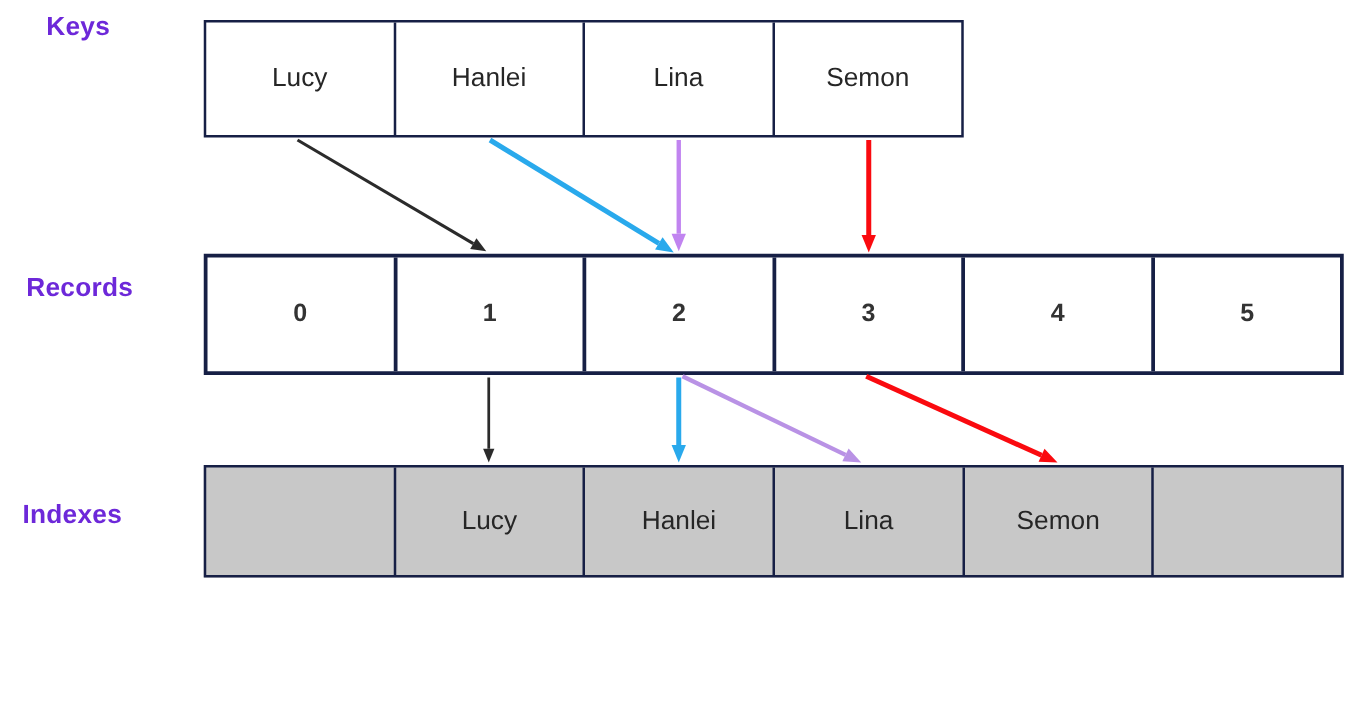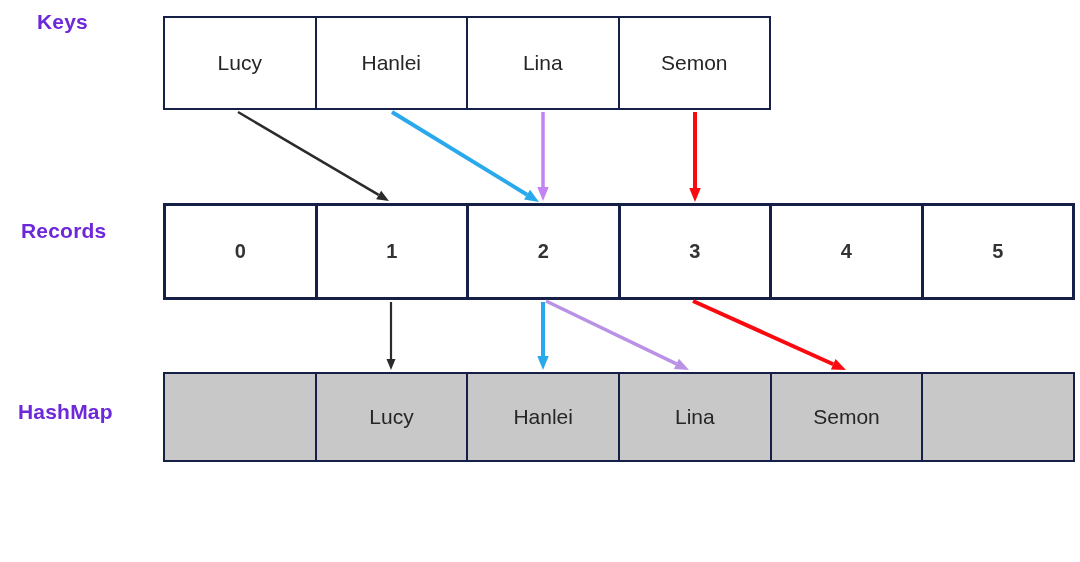--- a/index.html
+++ b/index.html
@@ -53,21 +53,21 @@
 
   <div class="cell-row indexes-row">
     <div class="cell">0</div>
     <div class="cell">1</div>
     <div class="cell">2</div>
     <div class="cell">3</div>
     <div class="cell">4</div>
     <div class="cell">5</div>
   </div>
 
-  <div class="row-label" style="left:18px;top:400px;">HashMap</div>
+  <div class="row-label" style="left:18px;top:400px;">Indexes</div>
 
   <div class="cell-row records-row">
     <div class="cell"></div>
     <div class="cell">Lucy</div>
     <div class="cell">Hanlei</div>
     <div class="cell">Lina</div>
     <div class="cell">Semon</div>
     <div class="cell"></div>
   </div>
 

